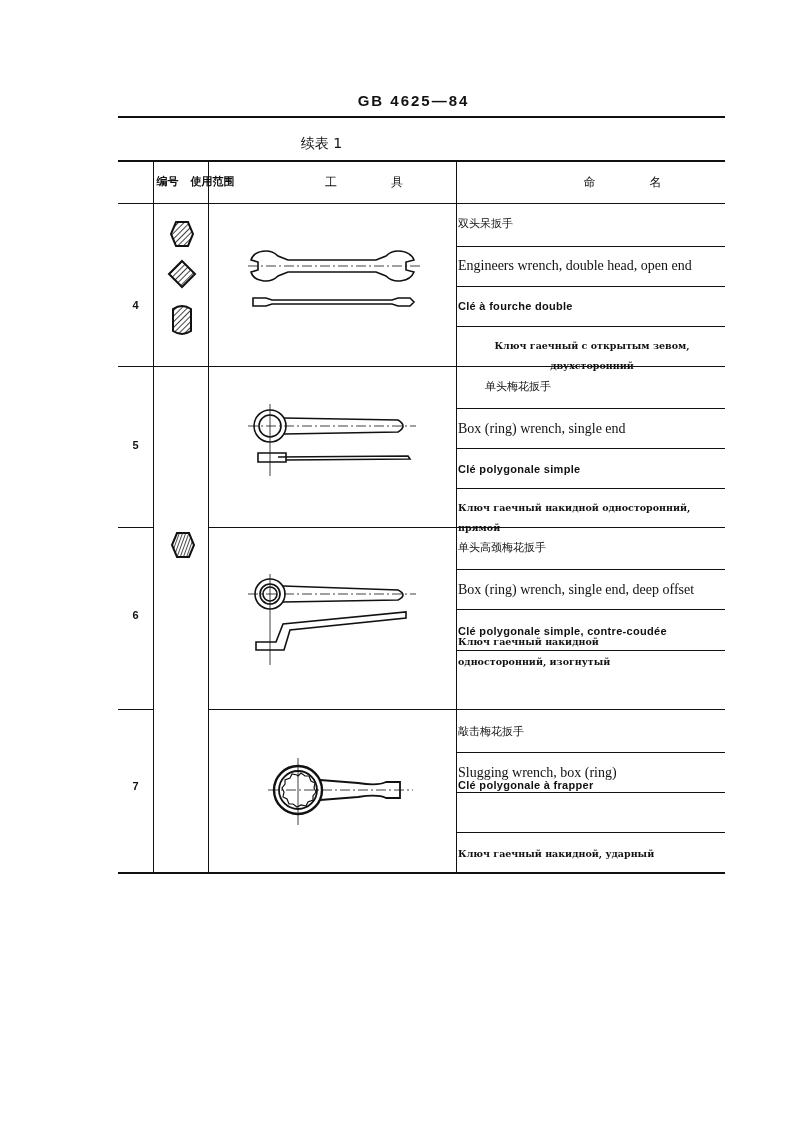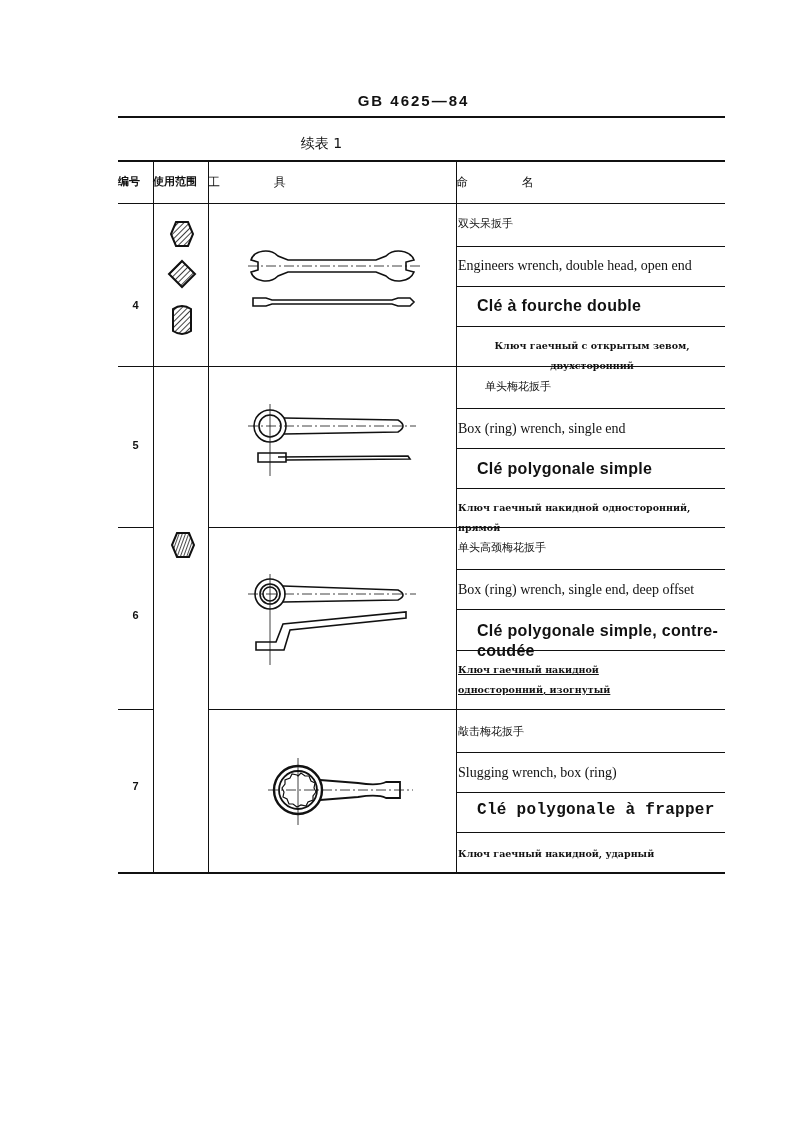--- a/index.html
+++ b/index.html
@@ -10,27 +10,27 @@
          font-size: 15px; letter-spacing: 2px; }
   .rule-top { position: absolute; left: 118px; width: 607px; top: 116px; height: 0;
          border-top: 2.5px solid #111; }
   .caption { position: absolute; left: 0; width: 643px; top: 135px; text-align: center;
          font-size: 14px; font-family: "DejaVu Sans", sans-serif; }
   .tbl { position: absolute; left: 118px; top: 160px; width: 607px; }
   .hline { position: absolute; height: 0; border-top: 1.5px solid #111; }
   .hline.thick { border-top: 2.5px solid #111; }
   .vline { position: absolute; width: 0; border-left: 1.5px solid #111; }
   .hdr { position: absolute; font-family: "DejaVu Sans", sans-serif; font-weight: bold;
-         font-size: 11px; text-align: left; }
+         font-size: 11px; text-align: center; margin-left: 32px; }
   .hdr.spaced { word-spacing: 50px; font-weight: normal; font-size: 12px; }
   .num { position: absolute; font-family: "Liberation Sans", sans-serif; font-weight: bold;
          font-size: 11px; text-align: center; width: 35px; }
   .cell-text { position: absolute; left: 340px; width: 268px; font-size: 14px; line-height: 20px; }
   .cell-text.zh { font-family: "DejaVu Sans", sans-serif; font-size: 11px; }
-  .cell-text.fr { font-family: "Liberation Sans", sans-serif; font-weight: bold; font-size: 16px; letter-spacing: 0.3px; padding-left: 19px; }
+  .cell-text.fr { font-family: "Liberation Sans", sans-serif; font-weight: bold; font-size: 11px; letter-spacing: 0.3px; }
   .cell-text.ru { font-family: "DejaVu Serif", serif; font-weight: bold; font-size: 9.5px; }
   .icon { position: absolute; }
   .drawing { position: absolute; }
 </style>
 </head>
 <body>
 
 <div class="doc-header">GB 4625—84</div>
 <div class="rule-top"></div>
 <div class="caption">续表 1</div>
@@ -146,19 +146,19 @@
   <div class="cell-text ru" style="top:176px;text-align:center;">Ключ гаечный с открытым зевом, двухсторонний</div>
 
   <div class="cell-text zh" style="top:217px;margin-left:27px;">单头梅花扳手</div>
   <div class="cell-text" style="top:259px;">Box (ring) wrench, single end</div>
   <div class="cell-text fr" style="top:299px;">Clé polygonale simple</div>
   <div class="cell-text ru" style="top:338px;">Ключ гаечный накидной односторонний, прямой</div>
 
   <div class="cell-text zh" style="top:378px;">单头高颈梅花扳手</div>
   <div class="cell-text" style="top:420px;">Box (ring) wrench, single end, deep offset</div>
   <div class="cell-text fr" style="top:461px;">Clé polygonale simple, contre-coudée</div>
-  <div class="cell-text ru" style="top:500px;width:230px;text-decoration:underline;">Ключ гаечный накидной односторонний, изогнутый</div>
+  <div class="cell-text ru" style="top:472px;width:230px;">Ключ гаечный накидной односторонний, изогнутый</div>
 
   <div class="cell-text zh" style="top:562px;">敲击梅花扳手</div>
   <div class="cell-text" style="top:603px;">Slugging wrench, box (ring)</div>
-  <div class="cell-text fr" style="top:640px;font-family:Liberation Mono, monospace;">Clé polygonale à frapper</div>
+  <div class="cell-text fr" style="top:615px;">Clé polygonale à frapper</div>
   <div class="cell-text ru" style="top:684px;">Ключ гаечный накидной, ударный</div>
 </div>
 
 </body></html>

